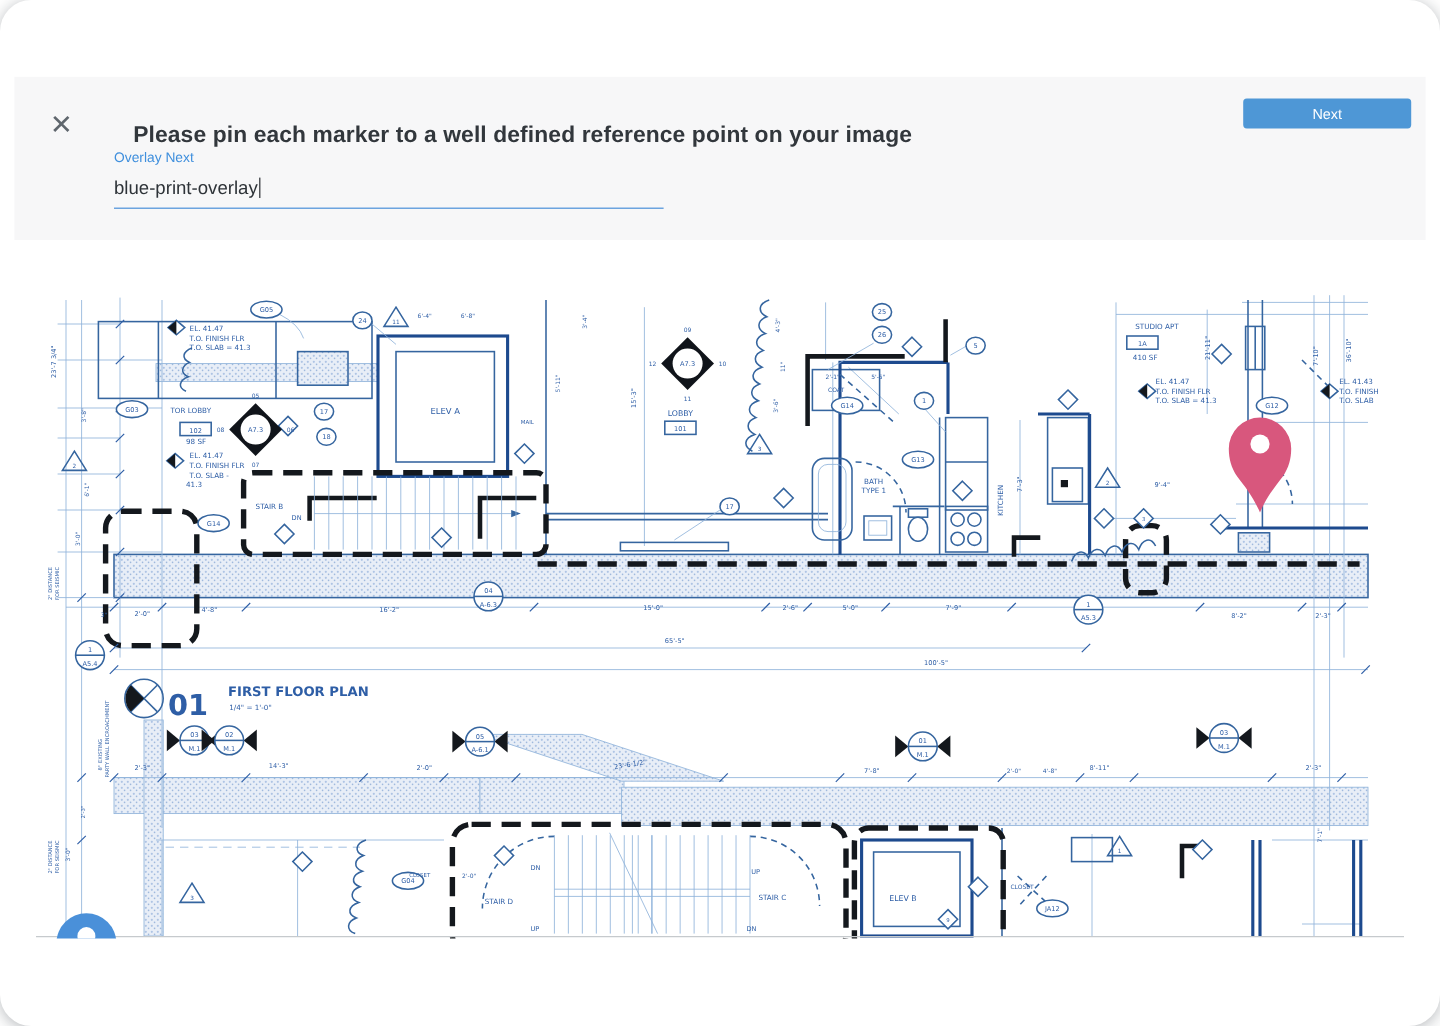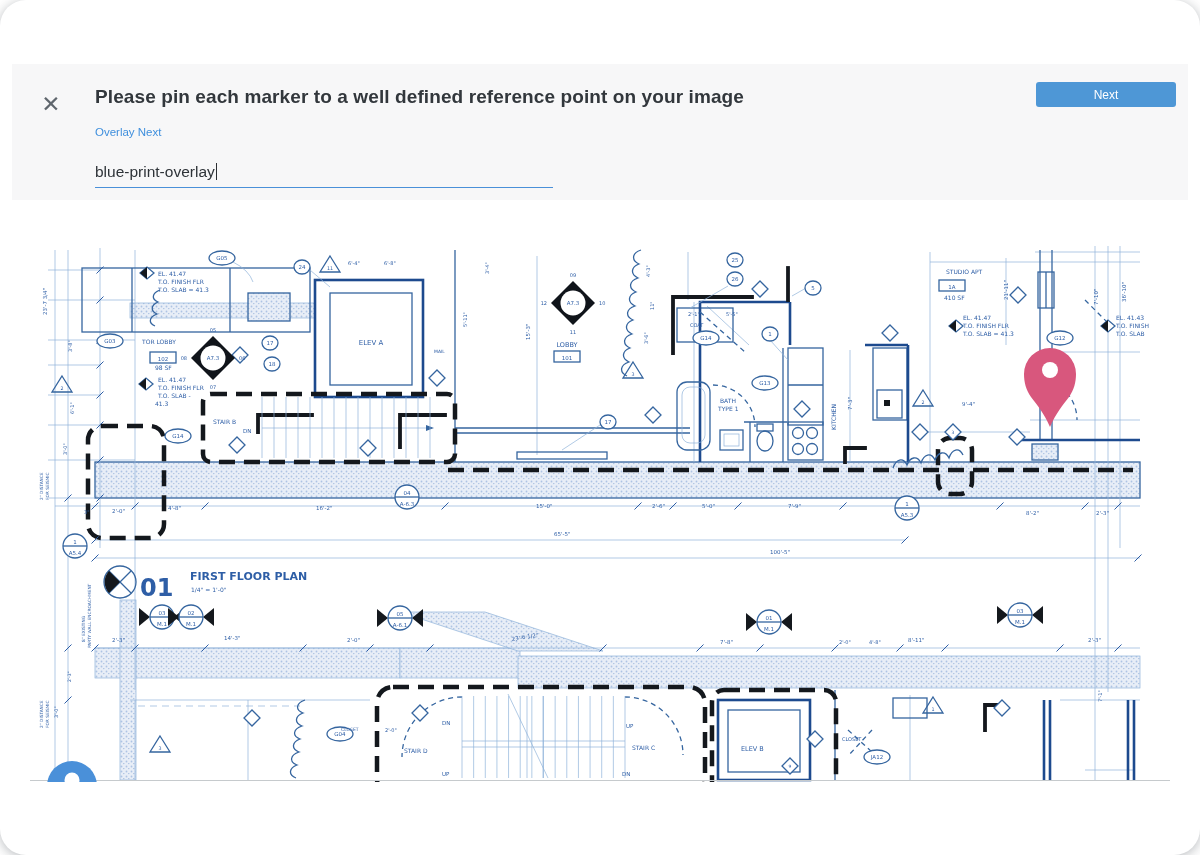--- a/index.html
+++ b/index.html
@@ -1,22 +1,22 @@
 <!DOCTYPE html>
 <html style="--header_bg: #f7f7f8; --accent_blue: #4e97d6; --label_blue: #3f8fdd; --underline_blue: #4a90d9; --title_text: #32373c; --blueprint_blue: #2e5ea6; --pin_pink: #d8577d; --pin_blue: #4a90d9;"><head>
 <meta charset="utf-8">
 <style>
   html,body{margin:0;padding:0;width:1200px;height:855px;background:#ffffff;font-family:"Liberation Sans",sans-serif;}
   .card{position:absolute;inset:0;background:#fff;border-radius:26px;box-shadow:0 2px 12px rgba(20,30,40,.30);overflow:hidden;}
   .header-band{position:absolute;left:12px;right:12px;top:64px;height:136px;background:var(--header_bg,#f7f7f8);}
   .close-btn{position:absolute;left:24px;top:25px;width:30px;height:30px;border:none;background:transparent;cursor:pointer;font-size:23px;color:#5f666d;line-height:30px;padding:0;}
-  .title{position:absolute;left:83px;top:22px;margin:0;font-size:19px;font-weight:bold;color:var(--title_text,#32373c);letter-spacing:.1px;}
+  .title{position:absolute;left:83px;top:22px;margin:16px;font-size:19px;font-weight:bold;color:var(--title_text,#32373c);letter-spacing:.1px;}
   .field{position:absolute;left:83px;top:62px;width:458px;}
   .field label{display:block;font-size:11.5px;color:var(--label_blue,#3f8fdd);}
-  .input{margin-top:19px;height:30px;line-height:30px;font-size:15.5px;color:#2e3338;border-bottom:1.5px solid var(--underline_blue,#4a90d9);}
+  .input{margin-top:5px;height:30px;line-height:30px;font-size:15.5px;color:#2e3338;border-bottom:1.5px solid var(--underline_blue,#4a90d9);}
   .caret{display:inline-block;width:1.5px;height:17px;background:#2b2f33;vertical-align:-3px;margin-left:1px;}
   .next-btn{position:absolute;right:12px;top:18px;width:140px;height:25px;border:none;border-radius:3px;background:var(--accent_blue,#4e97d6);color:#fff;font-size:12px;cursor:pointer;font-family:"Liberation Sans",sans-serif;}
   .bp-wrap{position:absolute;left:30px;top:237px;width:1140px;height:545px;cursor:crosshair;}
   svg{display:block;}
   svg text{font-family:"DejaVu Sans",sans-serif;}
   .bt{fill:#2e5ea6;}
   .ll{stroke:#8fb3da;stroke-width:.7;fill:none;}
   .ml{stroke:#35659f;stroke-width:1.3;fill:none;}
   .dl{stroke:#1d4a8e;stroke-width:2.6;fill:none;}
   .bl{stroke:#14181d;stroke-width:3.8;fill:none;stroke-linecap:square;}

